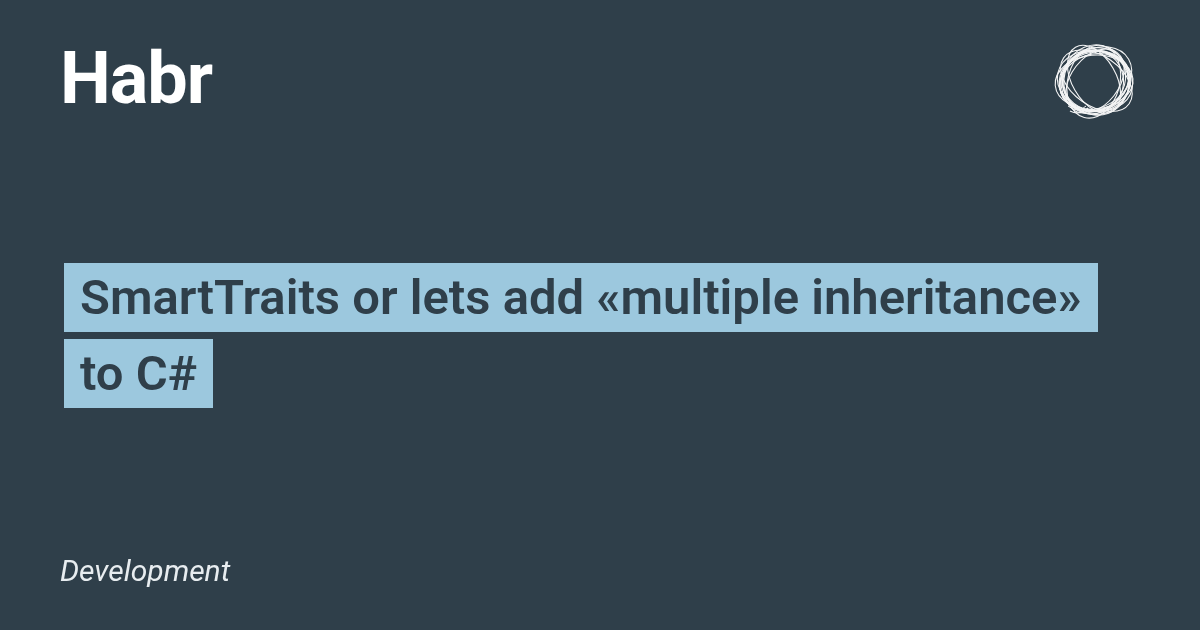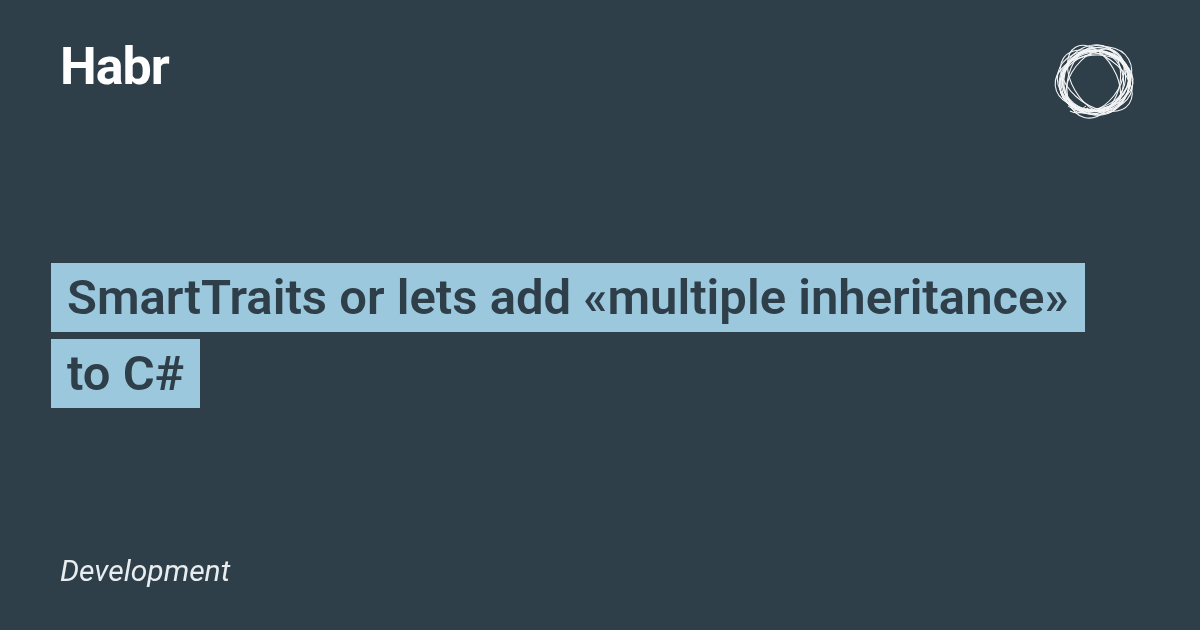--- a/index.html
+++ b/index.html
@@ -15,32 +15,32 @@
       position: absolute;
       top: 36px;
       left: 60px;
       right: 60px;
       display: flex;
       justify-content: space-between;
       align-items: flex-start;
     }
     .logo-text {
       color: #ffffff;
-      font-size: 52px;
+      font-size: 72px;
       font-weight: 700;
       letter-spacing: -1px;
     }
     .logo-icon {
       width: 90px;
       height: 90px;
       position: relative;
     }
     .title-wrap {
       position: absolute;
-      left: 51px;
+      left: 64px;
       top: 260px;
       max-width: 1020px;
     }
     .title-line {
       display: inline;
       background-color: #9cc8de;
       color: #2f3f4a;
       font-size: 49px;
       font-weight: 600;
       line-height: 1.55;

